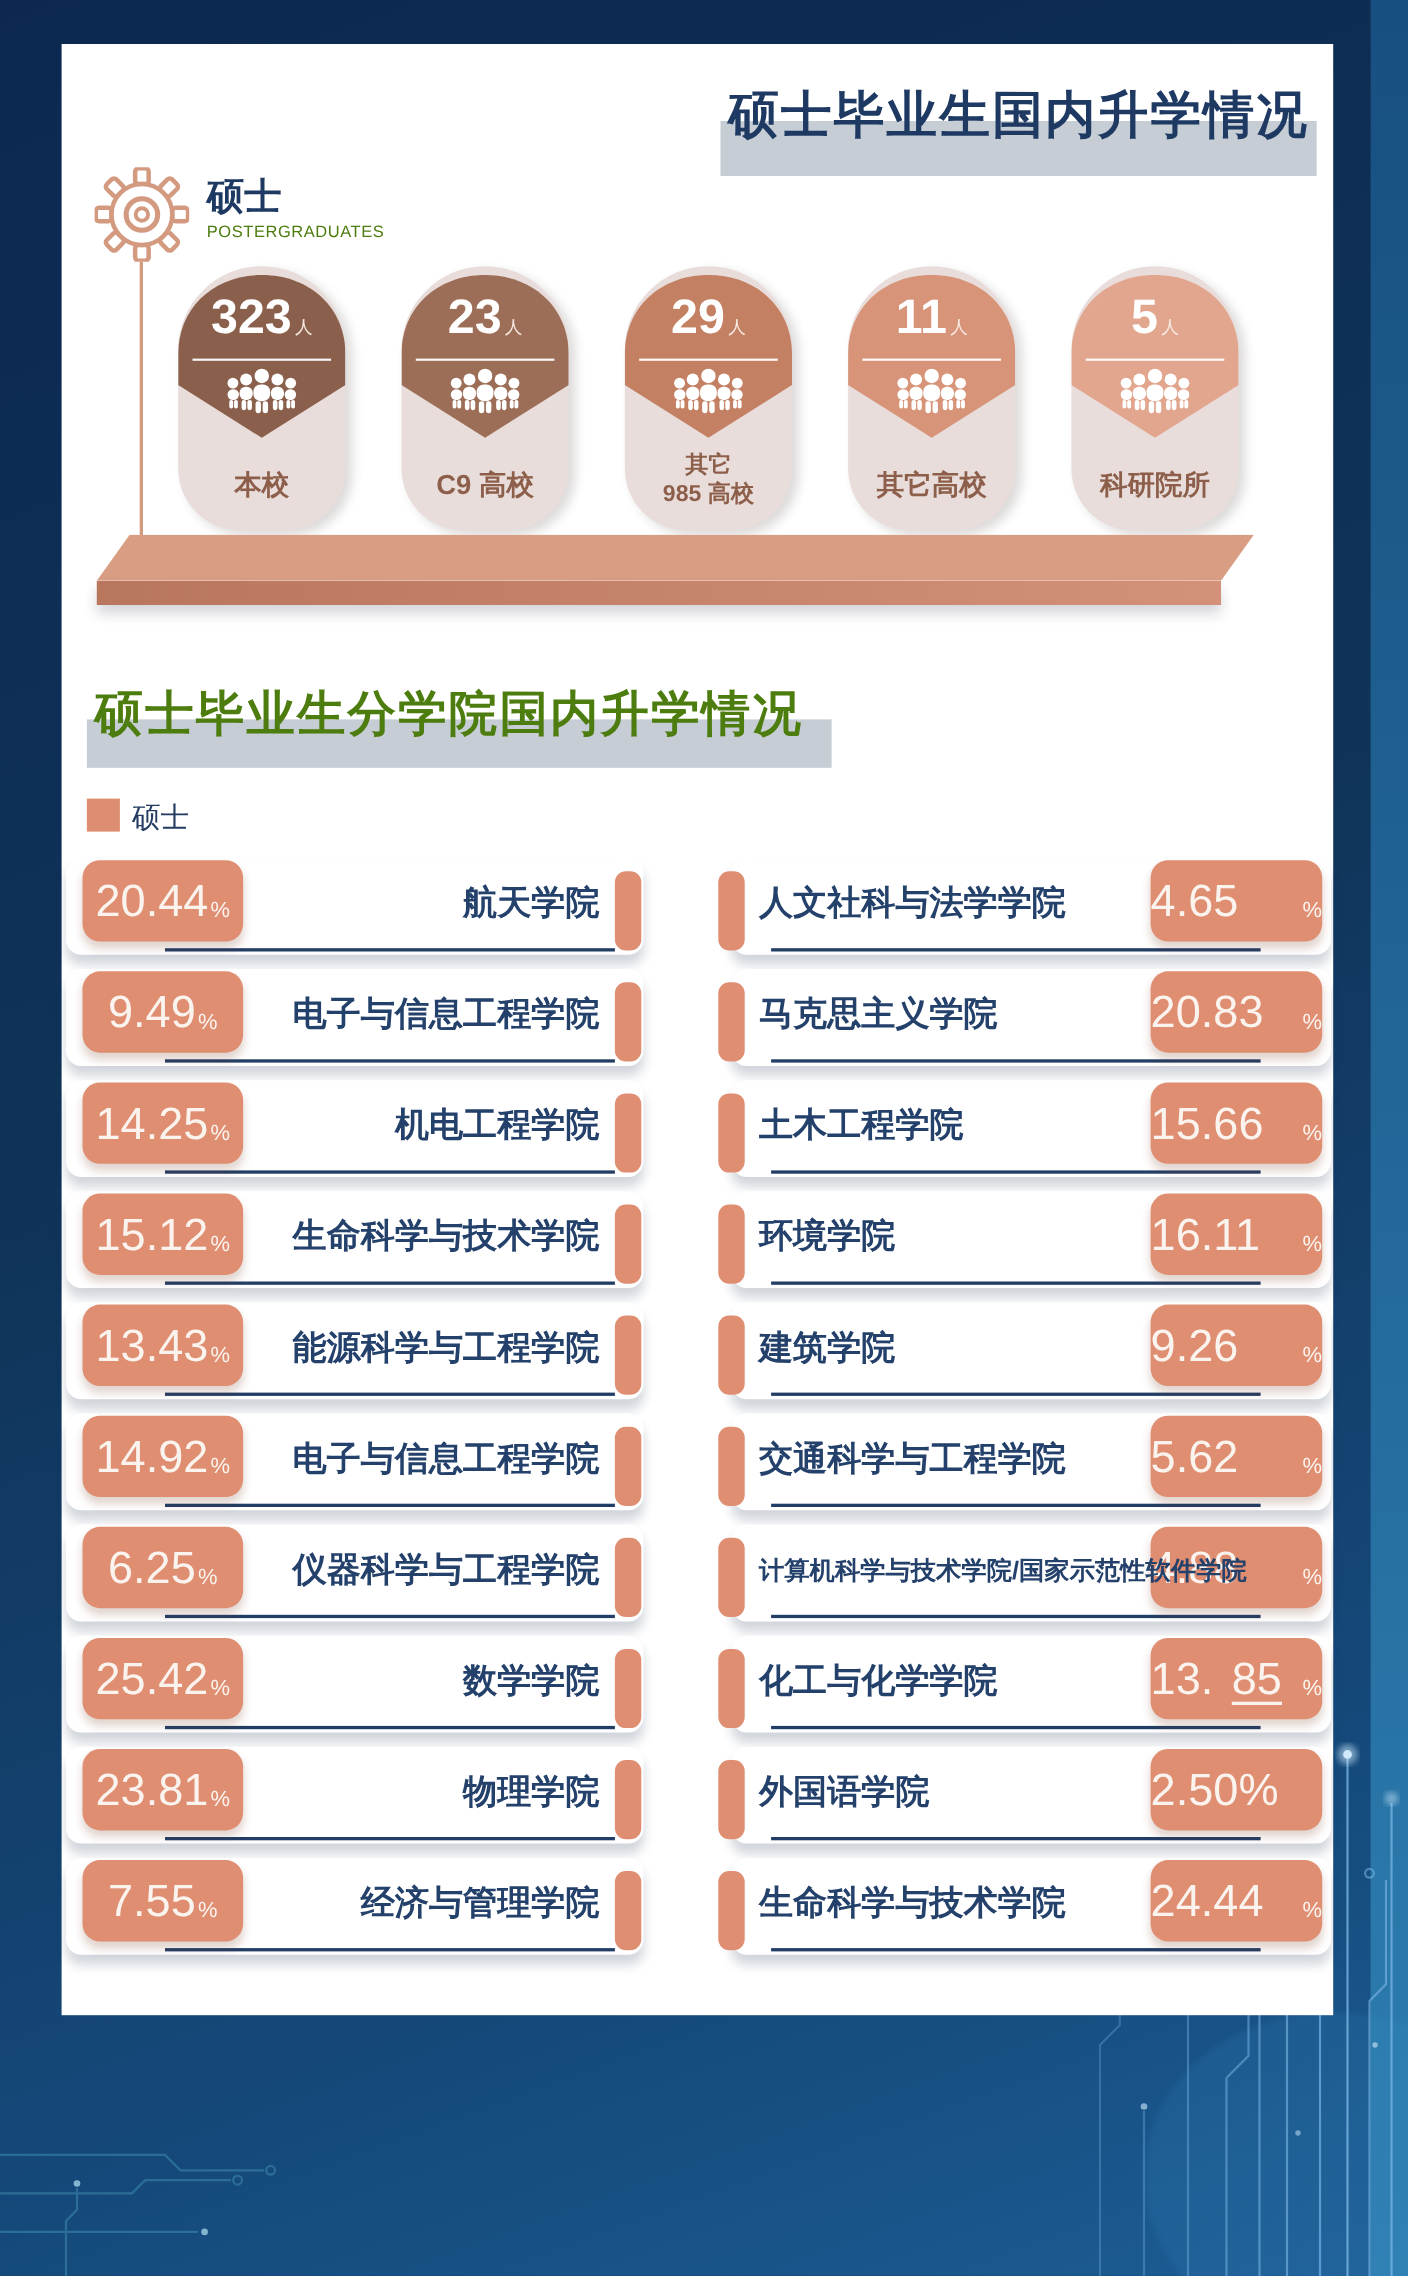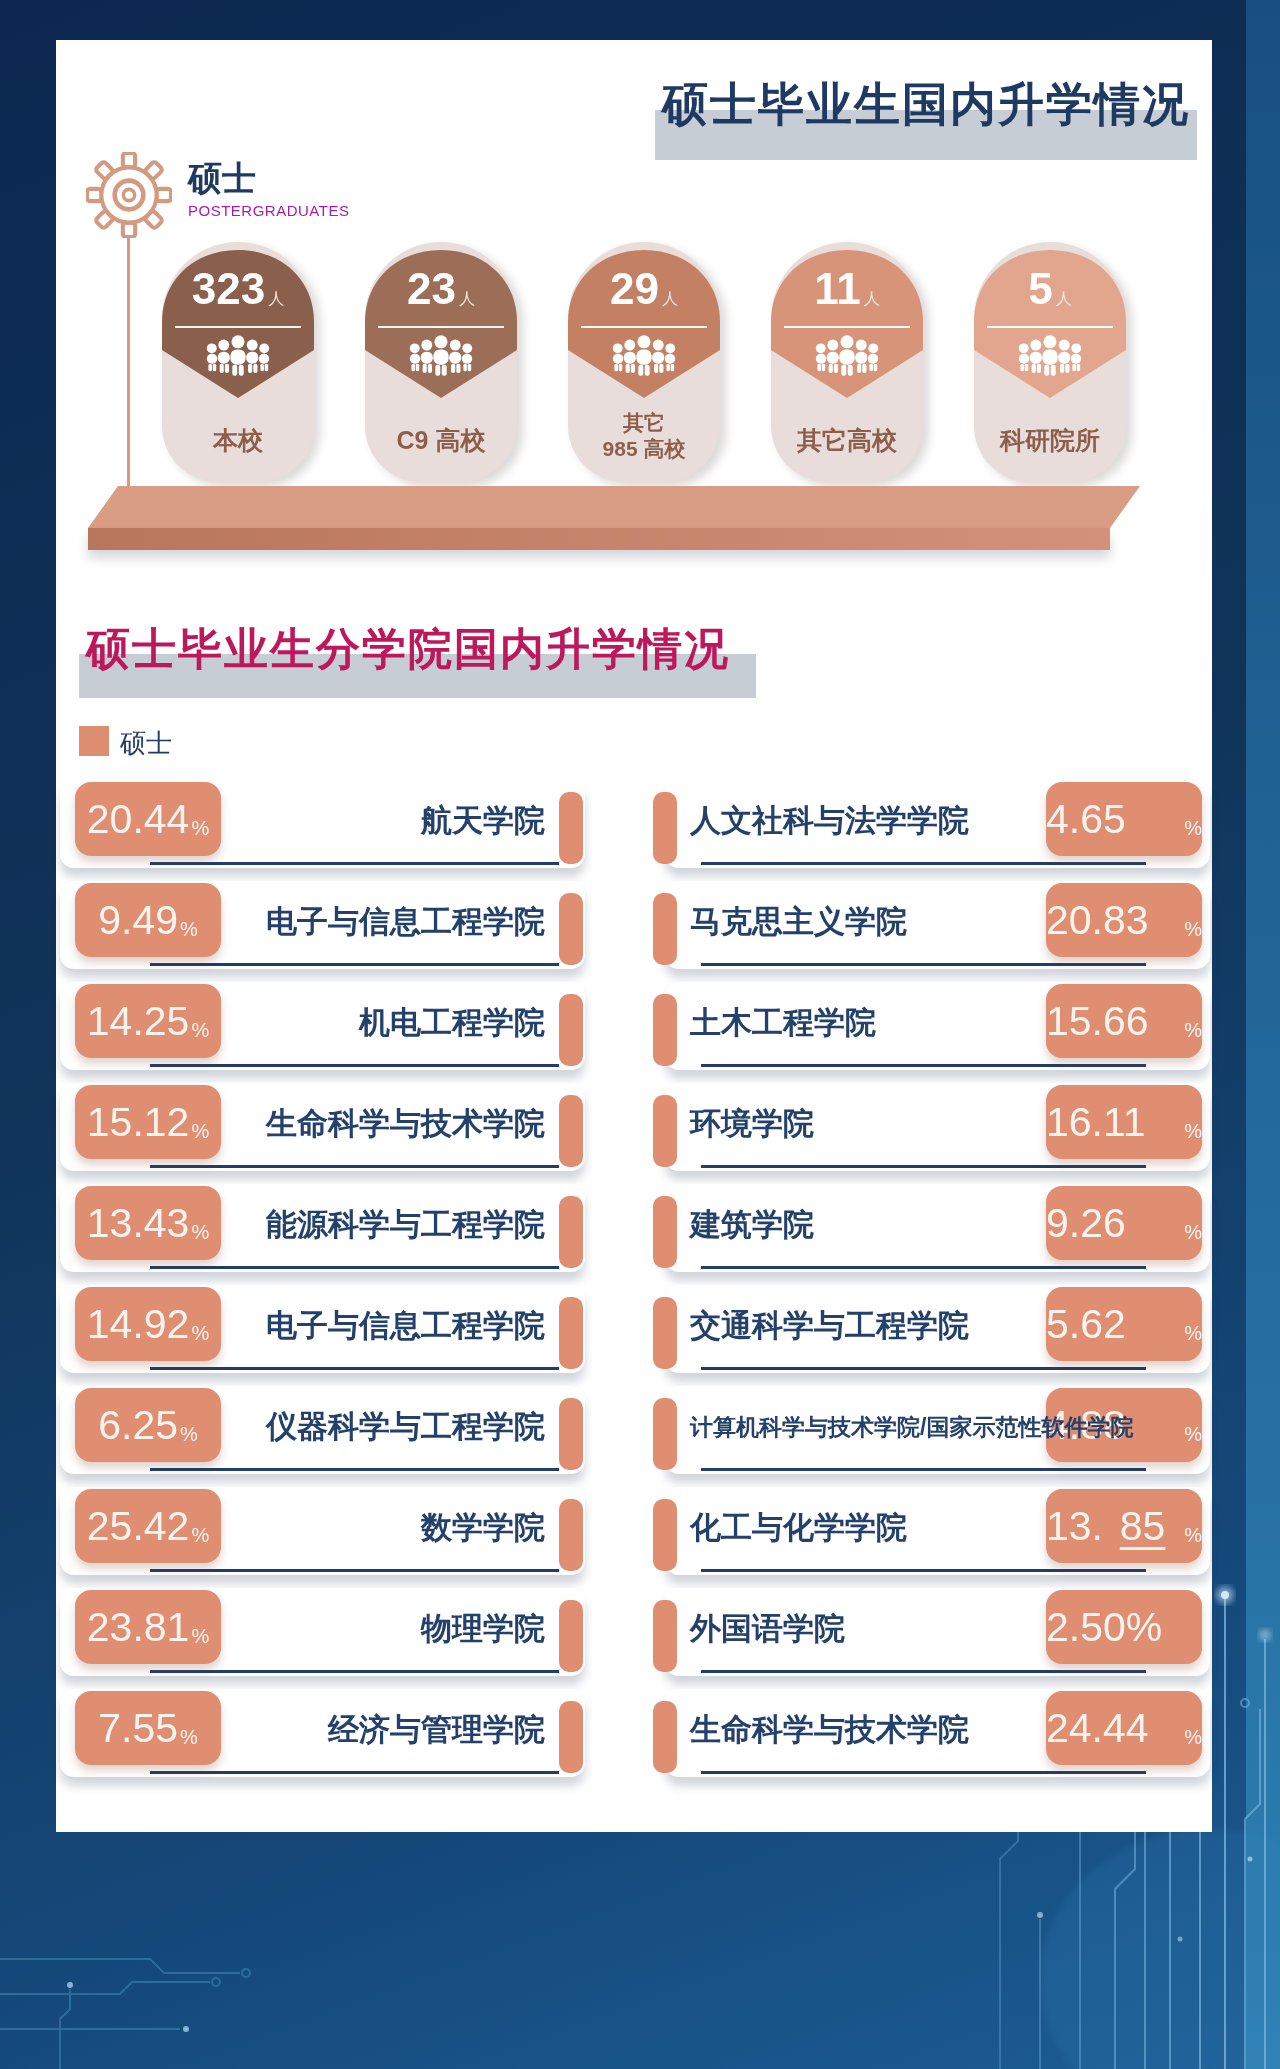--- a/index.html
+++ b/index.html
@@ -10,26 +10,26 @@
   .right-strip{position:absolute;left:1246px;top:0;width:34px;height:2069px;
     background:linear-gradient(180deg,#174f80 0%,#2e7fb2 100%);}
   .card{position:absolute;left:56px;top:0;width:1156px;height:1792px;background:#ffffff;margin-top:40px;}
 
   
   .t1-bar{position:absolute;left:599px;top:70px;width:542px;height:50px;background:#c6cdd5;}
   .t1{position:absolute;right:22px;top:34px;margin:0;font-size:46px;font-weight:700;
       color:#1e3a63;letter-spacing:2px;white-space:nowrap;}
   .t2-bar{position:absolute;left:23px;top:614px;width:677px;height:44px;background:#c6cdd5;}
   .t2{position:absolute;left:30px;top:580px;margin:0;font-size:44px;font-weight:700;
-      color:#be185d;letter-spacing:2px;white-space:nowrap;}
+      color:#4d7c0f;letter-spacing:2px;white-space:nowrap;}
 
   
   .gear{position:absolute;left:30px;top:112px;width:86px;height:86px;}
   .badge-zh{position:absolute;left:132px;top:116px;font-size:34px;font-weight:700;color:#1e3a63;}
-  .badge-en{position:absolute;left:132px;top:162px;font-size:15px;letter-spacing:.5px;color:#a21caf;}
+  .badge-en{position:absolute;left:132px;top:162px;font-size:15px;letter-spacing:.5px;color:#4d7c0f;}
   .stem{position:absolute;left:71px;top:198px;width:3px;height:252px;background:#d49a80;}
 
   
   .capsule{position:absolute;top:202px;width:152px;height:240px;}
   .cap-body{position:absolute;inset:0;background:#e8ddda;border-radius:76px 76px 56px 56px;
       box-shadow:6px 5px 10px rgba(60,50,45,.18);}
   .dome{position:absolute;left:0;top:0;width:152px;height:158px;}
   .cap-num{position:absolute;left:0;top:22px;width:152px;height:54px;display:flex;
       justify-content:center;align-items:baseline;color:#fff;}
   .cv{font-size:44px;font-weight:700;}

